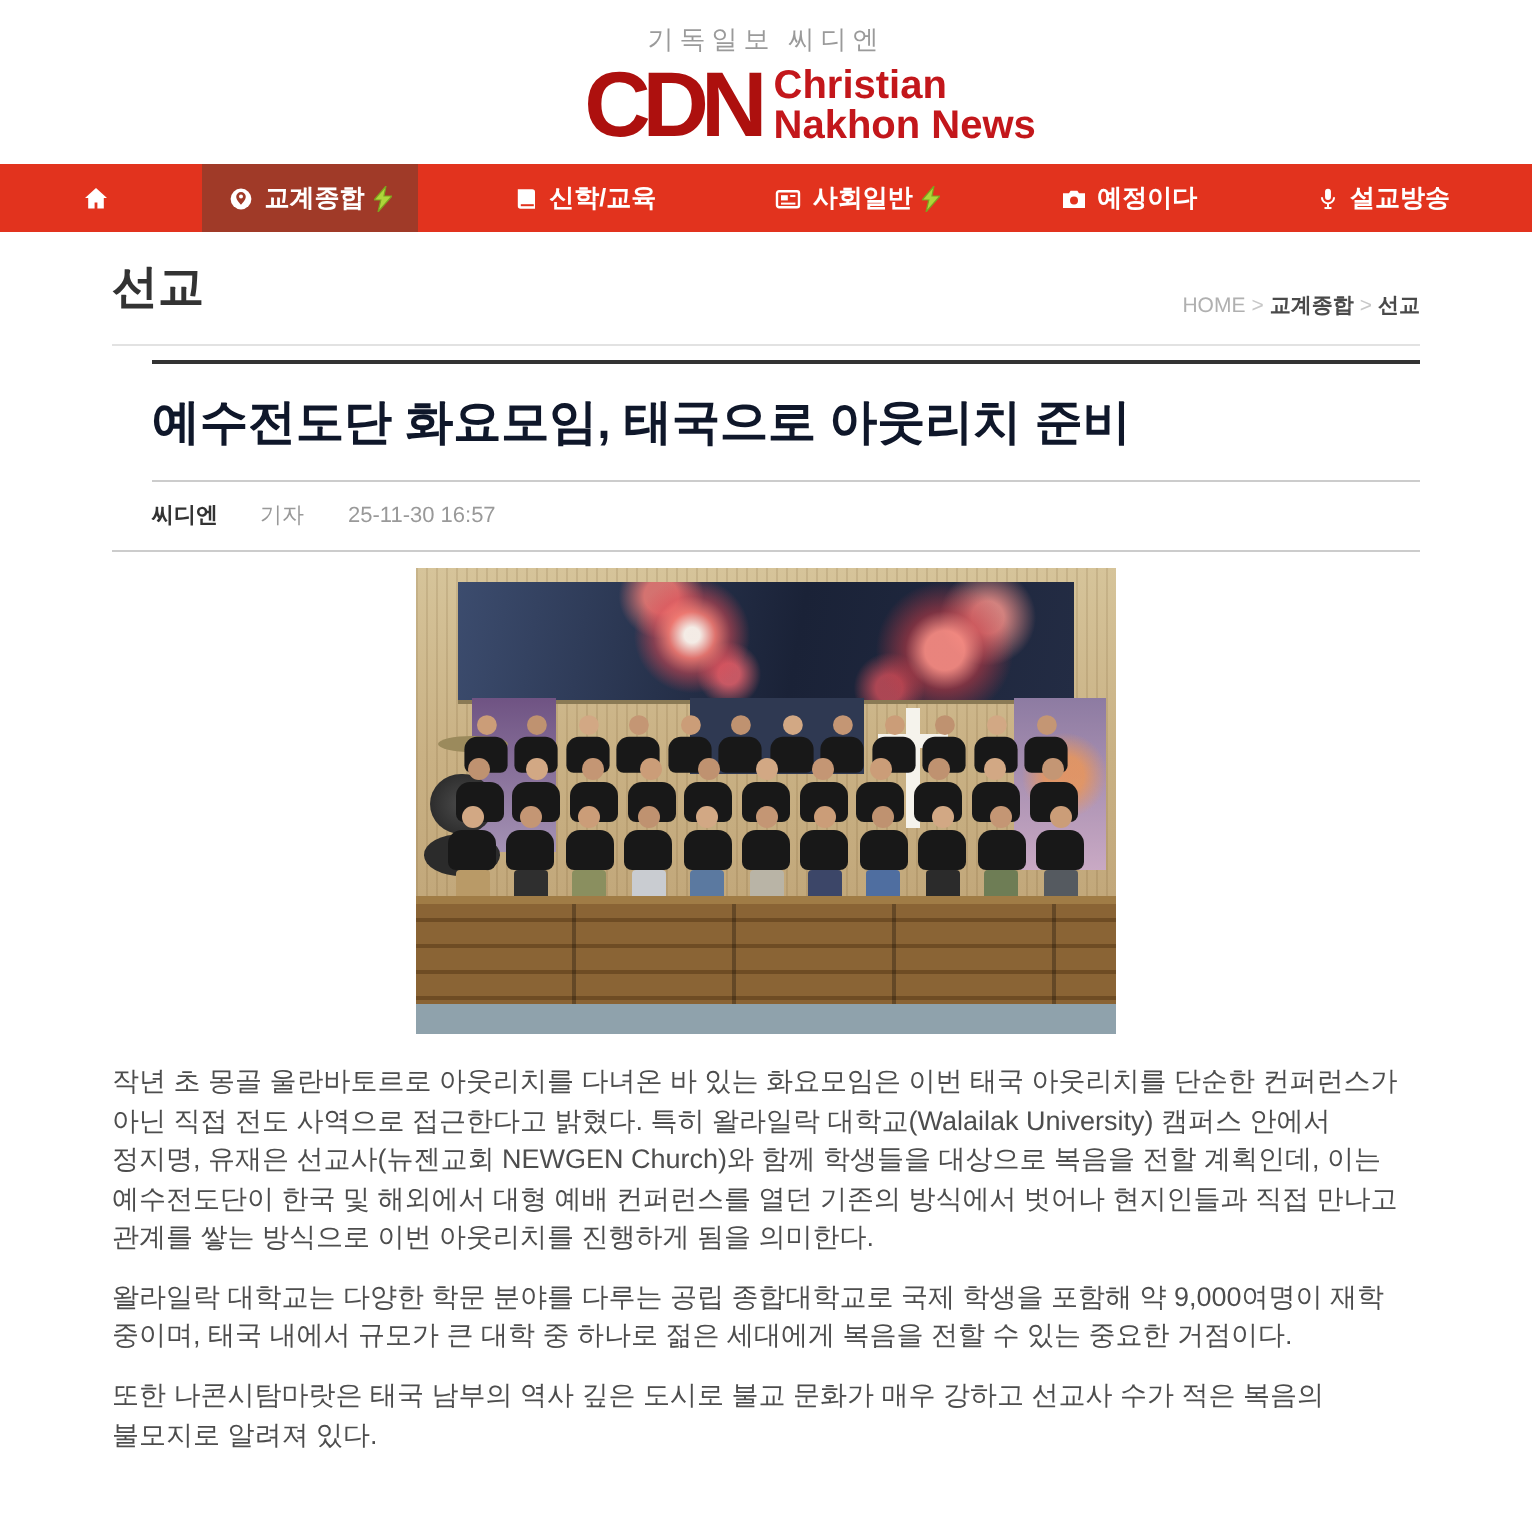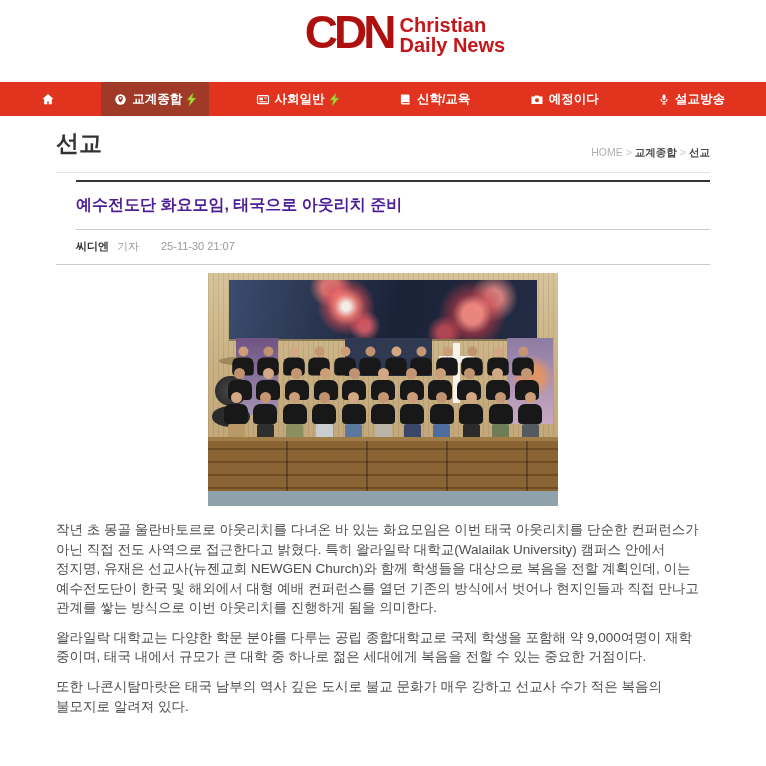--- a/index.html
+++ b/index.html
@@ -5,21 +5,21 @@
   * { margin:0; padding:0; box-sizing:border-box; }
   html,body { background:#fff; }
   body {
     width:766px; height:766px; overflow:hidden;
     font-family:"Liberation Sans","DejaVu Sans",sans-serif;
     color:#333;
   }
   
   .site-header { height:82px; text-align:center; padding-top:11px; }
   .tagline { font-size:13px; color:#9a9a9a; letter-spacing:3px; margin-bottom:2px; }
-  .logo-row { display:inline-flex; align-items:flex-end; gap:7px; cursor:pointer;margin-left:44px; }
+  .logo-row { display:inline-flex; align-items:center; gap:7px; cursor:pointer;margin-left:44px; }
   .logo-abbr {
     font-size:46px; font-weight:bold; letter-spacing:-4px;
     color:#ad100e; line-height:.95;
   }
   .logo-words {
     text-align:left; color:#c3171b; font-weight:bold;
     font-size:20px; line-height:1.0; display:flex; flex-direction:column;
   }
   
   .main-nav {
@@ -37,25 +37,25 @@
   .content { width:654px; margin:0 auto; }
   .section-head { position:relative; margin-top:12px; padding-bottom:13px;
     border-bottom:1px solid #e2e2e2; }
   .section-title { font-size:23px; font-weight:600; color:#333; }
   .breadcrumb { position:absolute; right:0; bottom:12px; font-size:10.5px; color:#b8b8b8; }
   .breadcrumb .sep { margin:0 3px; color:#c8c8c8; }
   .crumb { color:#b0b0b0; text-decoration:none; cursor:pointer; }
   .crumb.strong { color:#4a4a4a; font-weight:bold; }
   .article-head-outer { margin-top:7px; border-bottom:1px solid #ccc; }
   .article-head { margin-left:20px; border-top:2px solid #333; padding-top:13px; }
-  .article-title { font-size:16px; font-weight:bold; color:#4c1d95;
+  .article-title { font-size:24px; font-weight:bold; color:#0f172a;
     padding-bottom:13px; border-bottom:1px solid #ccc; }
   .byline { padding:9px 0 10px; font-size:11px; color:#999; }
   .byline .rep { color:#333; font-weight:bold; }
-  .byline .role { margin-left:8px; }
+  .byline .role { margin-left:21px; }
   .byline .date { margin-left:22px; }
   
   .photo { position:relative; width:350px; height:233px; margin:8px auto 14px;
     overflow:hidden; background:#c9b485; }
   .photo * { position:absolute; }
   .ph-wall { inset:0;
     background:
       repeating-linear-gradient(90deg, rgba(90,60,20,.12) 0 1px, transparent 1px 5px),
       linear-gradient(180deg,#d6c49a 0%, #c9b184 40%, #c2a87b 70%); }
   .ph-screen { left:6%; right:6%; top:3%; height:26%;
@@ -100,25 +100,26 @@
   .fig.small { transform:translateX(-50%) scale(.9); }
   
   .article-body { margin-top:0; font-size:13.5px; line-height:1.45; color:#4d4d4d;
     word-break:keep-all; }
   .article-body p { margin:0 0 10px; }
 </style>
 </head>
 <body>
 
 <header class="site-header">
+  <div class="tagline">기독일보 씨디엔</div>
   <div class="logo-row">
     <span class="logo-abbr">CDN</span>
     <span class="logo-words">
       <span>Christian</span>
-      <span>Daily News</span>
+      <span>Nakhon News</span>
     </span>
   </div>
 </header>
 
 <nav class="main-nav">
   <a class="nav-item">
     <span>
         <svg width="14" height="13" viewBox="0 0 13 13">
           <path d="M6.5 1 1 6h1.6v5.2h3.2V8.2h1.4v3H10.4V6H12z" fill="#fff"></path>
         </svg>
@@ -130,45 +131,45 @@
           <circle cx="6.5" cy="6.5" r="5.2" fill="#fff"></circle>
           <path d="M6.5 3a2.4 2.4 0 0 0-2.4 2.4c0 1.7 2.4 4 2.4 4s2.4-2.3 2.4-4A2.4 2.4 0 0 0 6.5 3zm0 3.3a1 1 0 1 1 0-2 1 1 0 0 1 0 2z" fill="#a03a28"></path>
         </svg>
       </span>
     <span>교계종합</span>
     <span>
         <svg width="9" height="13" viewBox="0 0 9 13">
           <polygon points="6,0 0,7 3.4,7 2,13 9,5 5,5" fill="#aed63a" stroke="#7da21e" stroke-width=".6"></polygon>
         </svg>
       </span>
+  </a>
+  <a class="nav-item">
+    <span>
+        <svg width="14" height="13" viewBox="0 0 13 13">
+          <path d="M2.4 1.6h7.2a1.4 1.4 0 0 1 1.4 1.4v8.4H3.8a1.4 1.4 0 0 1-1.4-1.4z" fill="#fff"></path>
+          <line x1="3.9" y1="9.6" x2="10.4" y2="9.6" stroke="#e2331e" stroke-width="1"></line>
+        </svg>
+      </span>
+    <span>신학/교육</span>
   </a>
   <a class="nav-item">
     <span>
         <svg width="14" height="13" viewBox="0 0 13 13">
           <rect x="1" y="2.6" width="11" height="8" rx="1" fill="none" stroke="#fff" stroke-width="1.2"></rect>
           <rect x="3" y="4.6" width="3.4" height="2.6" fill="#fff"></rect>
           <line x1="7.6" y1="5" x2="10.2" y2="5" stroke="#fff"></line>
           <line x1="3" y1="8.8" x2="10.2" y2="8.8" stroke="#fff"></line>
         </svg>
       </span>
     <span>사회일반</span>
     <span>
         <svg width="9" height="13" viewBox="0 0 9 13">
           <polygon points="6,0 0,7 3.4,7 2,13 9,5 5,5" fill="#aed63a" stroke="#7da21e" stroke-width=".6"></polygon>
         </svg>
       </span>
-  </a>
-  <a class="nav-item">
-    <span>
-        <svg width="14" height="13" viewBox="0 0 13 13">
-          <path d="M2.4 1.6h7.2a1.4 1.4 0 0 1 1.4 1.4v8.4H3.8a1.4 1.4 0 0 1-1.4-1.4z" fill="#fff"></path>
-          <line x1="3.9" y1="9.6" x2="10.4" y2="9.6" stroke="#e2331e" stroke-width="1"></line>
-        </svg>
-      </span>
-    <span>신학/교육</span>
   </a>
   <a class="nav-item">
     <span>
         <svg width="14" height="13" viewBox="0 0 13 13">
           <path d="M1 3.6h3l.8-1.2h3.4l.8 1.2h3v7.4H1z" fill="#fff"></path>
           <circle cx="6.5" cy="7.2" r="2" fill="#e2331e"></circle>
         </svg>
       </span>
     <span>예정이다</span>
   </a>
@@ -191,21 +192,21 @@
     <h1 class="section-title">선교</h1>
     <div class="breadcrumb">
       <a class="crumb">HOME</a><span class="sep">&gt;</span><a class="crumb strong">교계종합</a><span class="sep">&gt;</span><a class="crumb strong">선교</a>
     </div>
   </div>
 
   <div class="article-head-outer">
     <div class="article-head">
       <h2 class="article-title">예수전도단 화요모임, 태국으로 아웃리치 준비</h2>
       <div class="byline">
-        <span class="rep">씨디엔</span><span class="role">기자</span><span class="date">25-11-30 21:07</span>
+        <span class="rep">씨디엔</span><span class="role">기자</span><span class="date">25-11-30 16:57</span>
       </div>
     </div>
   </div>
 
   <figure class="photo">
     <div class="ph-wall"></div>
     <div class="ph-screen"></div>
     <div class="ph-center-panel"></div>
     <div class="ph-banner-left"></div>
     <div class="ph-banner-right"></div>

